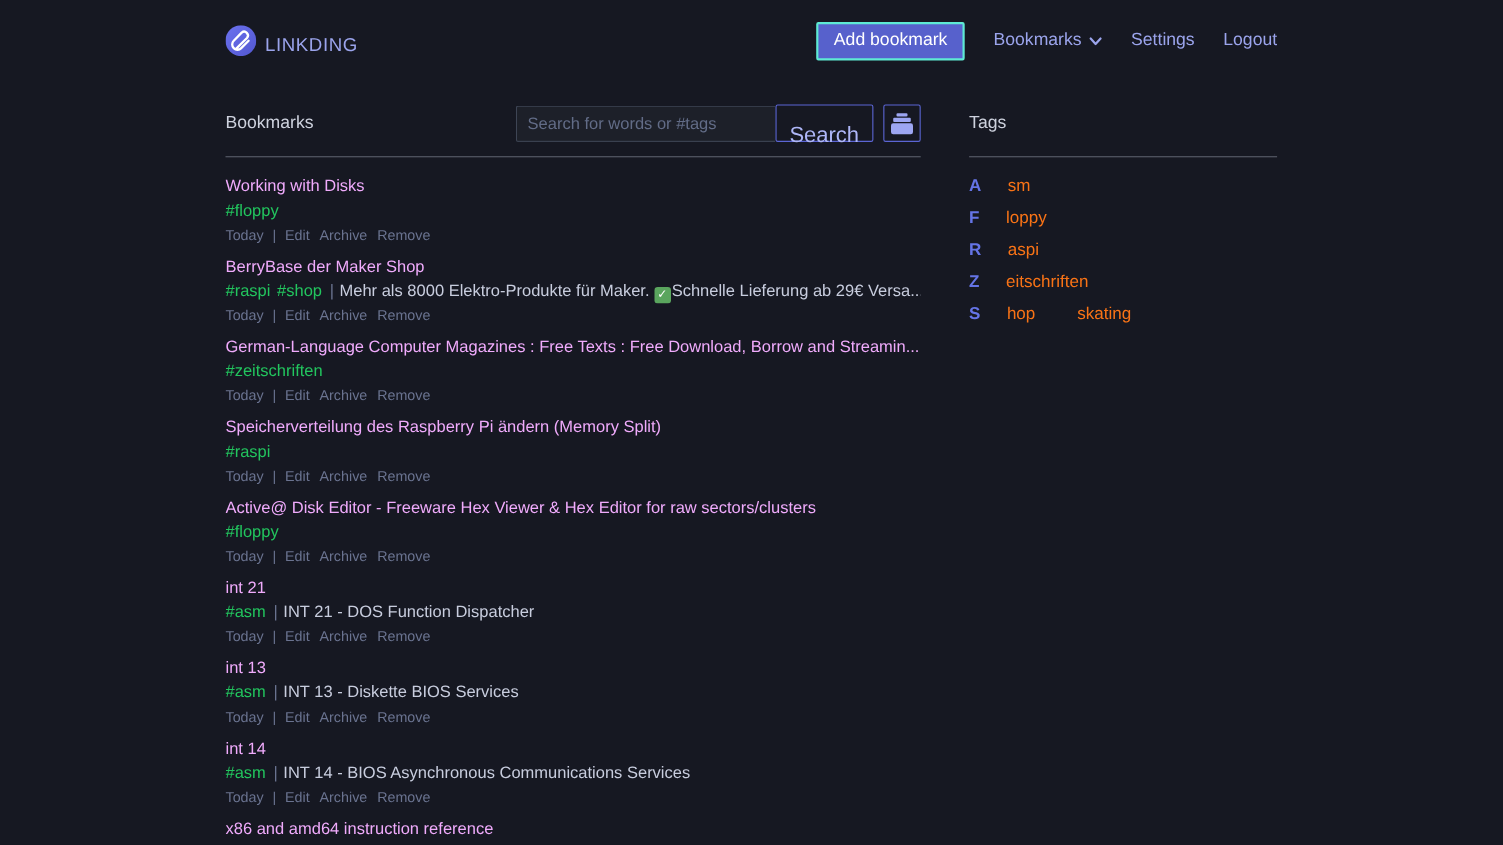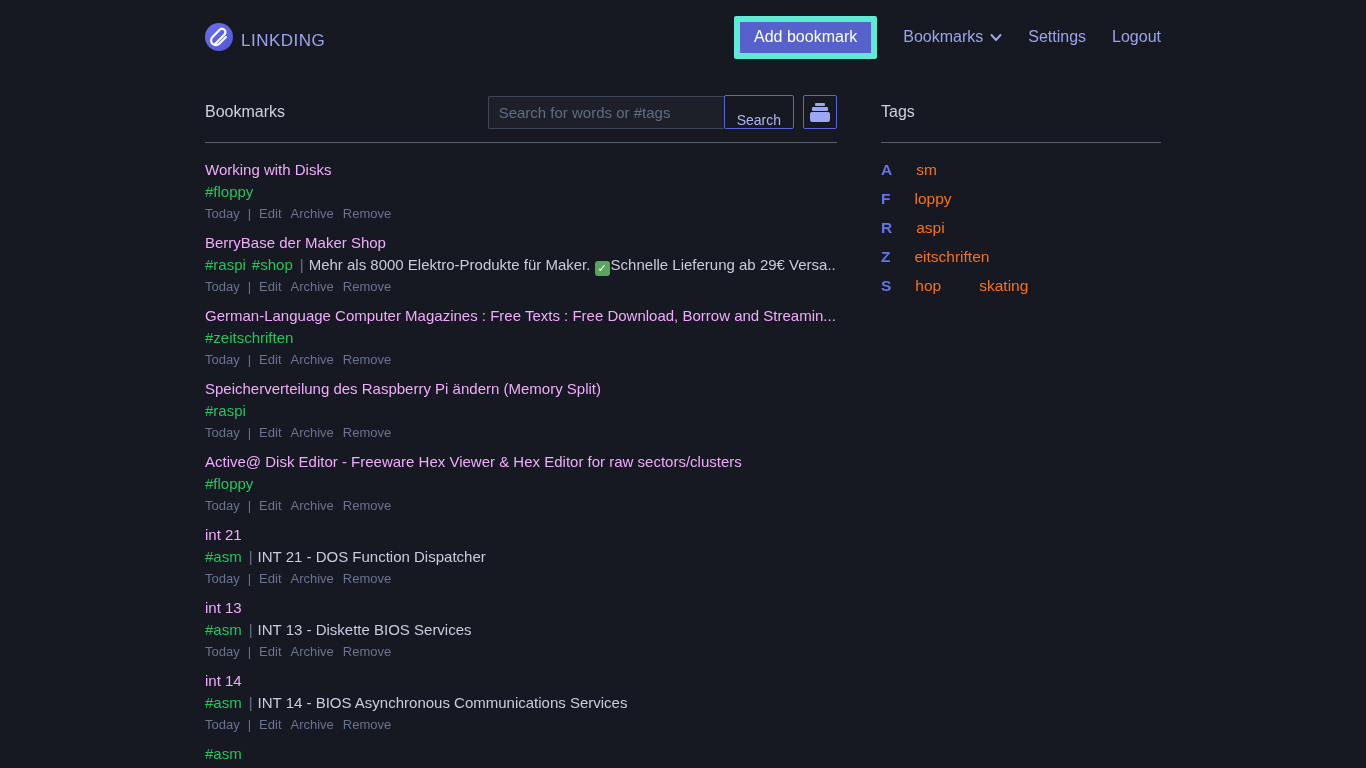--- a/index.html
+++ b/index.html
@@ -13,21 +13,21 @@
   .page { width: 956px; margin: 0 auto; padding-top: 20px; }
 
   
   .header { display: flex; align-items: center; height: 34px; }
   .brand { display: flex; align-items: flex-end; gap: 8px; text-decoration: none; }
   .brand-name { color: #9ba4ec; font-size: 17px; letter-spacing: 0.5px; }
   .logo { width: 28px; height: 28px; display: block; }
   .nav { margin-left: auto; display: flex; align-items: center; gap: 26px; }
   .nav-link { color: #9ba4ec; font-size: 16px; text-decoration: none; cursor: pointer; display: inline-flex; align-items: center; gap: 7px; }
   .btn-primary {
-    background: #5761cc; border: 6px solid #5eead4; color: #ffffff;
+    background: #5761cc; border: 2px solid #5eead4; color: #ffffff;
     font-size: 16px; padding: 6px 14px 7px; border-radius: 2px; cursor: pointer;
     font-family: inherit;
   }
 
   
   .content { display: flex; margin-top: 40px; }
   .main-col { width: 632px; }
   .side-col { width: 280px; margin-left: auto; }
 
   .section-head { display: flex; align-items: center; height: 36px; }
@@ -37,21 +37,21 @@
   
   .search-form { margin-left: auto; display: flex; align-items: flex-end; }
   .search-input {
     width: 236px; height: 33px; background: #1d2029; border: 1px solid #3e4555;
     border-right: none; border-radius: 2px 0 0 2px; padding: 0 10px;
     color: #b9bfd2; font-size: 15px; font-family: inherit; outline: none;
   }
   .search-input::placeholder { color: #626c87; }
   .btn-search {
     height: 33px; padding: 16px 12px; background: transparent; color: #aeb6f7;
-    border: 1px solid #5b65d4; border-radius: 2px; font-size: 14px; cursor: pointer;
+    border: 1px solid #5b65d4; border-radius: 2px; font-size: 20px; cursor: pointer;
     font-family: inherit;
   }
   .btn-options {
     width: 34px; height: 34px; margin-left: 9px; background: transparent;
     border: 1px solid #5b65d4; border-radius: 2px; cursor: pointer;
     display: inline-flex; flex-direction: column; align-items: center; justify-content: center; gap: 1px;
   }
   .stamp-bar1 { width: 10px; height: 3px; background: #9da6f2; border-radius: 1px; }
   .stamp-bar2 { width: 16px; height: 4px; background: #9da6f2; border-radius: 1px; }
   .stamp-bar3 { width: 20px; height: 10px; background: #9da6f2; border-radius: 2px; }
@@ -169,20 +169,21 @@
             <a class="bm-title">int 13</a>
             <div class="bm-tagline"><a class="bm-tag">#asm</a><span class="bm-sep">|</span><span class="bm-desc">INT 13 - Diskette BIOS Services</span></div>
             <div class="bm-actions"><span class="bm-date">Today</span><span class="bm-pipe">|</span><a class="bm-action">Edit</a><a class="bm-action">Archive</a><a class="bm-action">Remove</a></div>
           </div>
           <div class="bookmark">
             <a class="bm-title">int 14</a>
             <div class="bm-tagline"><a class="bm-tag">#asm</a><span class="bm-sep">|</span><span class="bm-desc">INT 14 - BIOS Asynchronous Communications Services</span></div>
             <div class="bm-actions"><span class="bm-date">Today</span><span class="bm-pipe">|</span><a class="bm-action">Edit</a><a class="bm-action">Archive</a><a class="bm-action">Remove</a></div>
           </div>
           <div class="bookmark">
+            <a class="bm-title">x86 and amd64 instruction reference</a>
             <div class="bm-tagline"><a class="bm-tag">#asm</a></div>
           </div>
         </div>
     </div>
 
     <div class="side-col">
       <div class="section-head">
         <h2>Tags</h2>
       </div>
       <hr class="rule">

